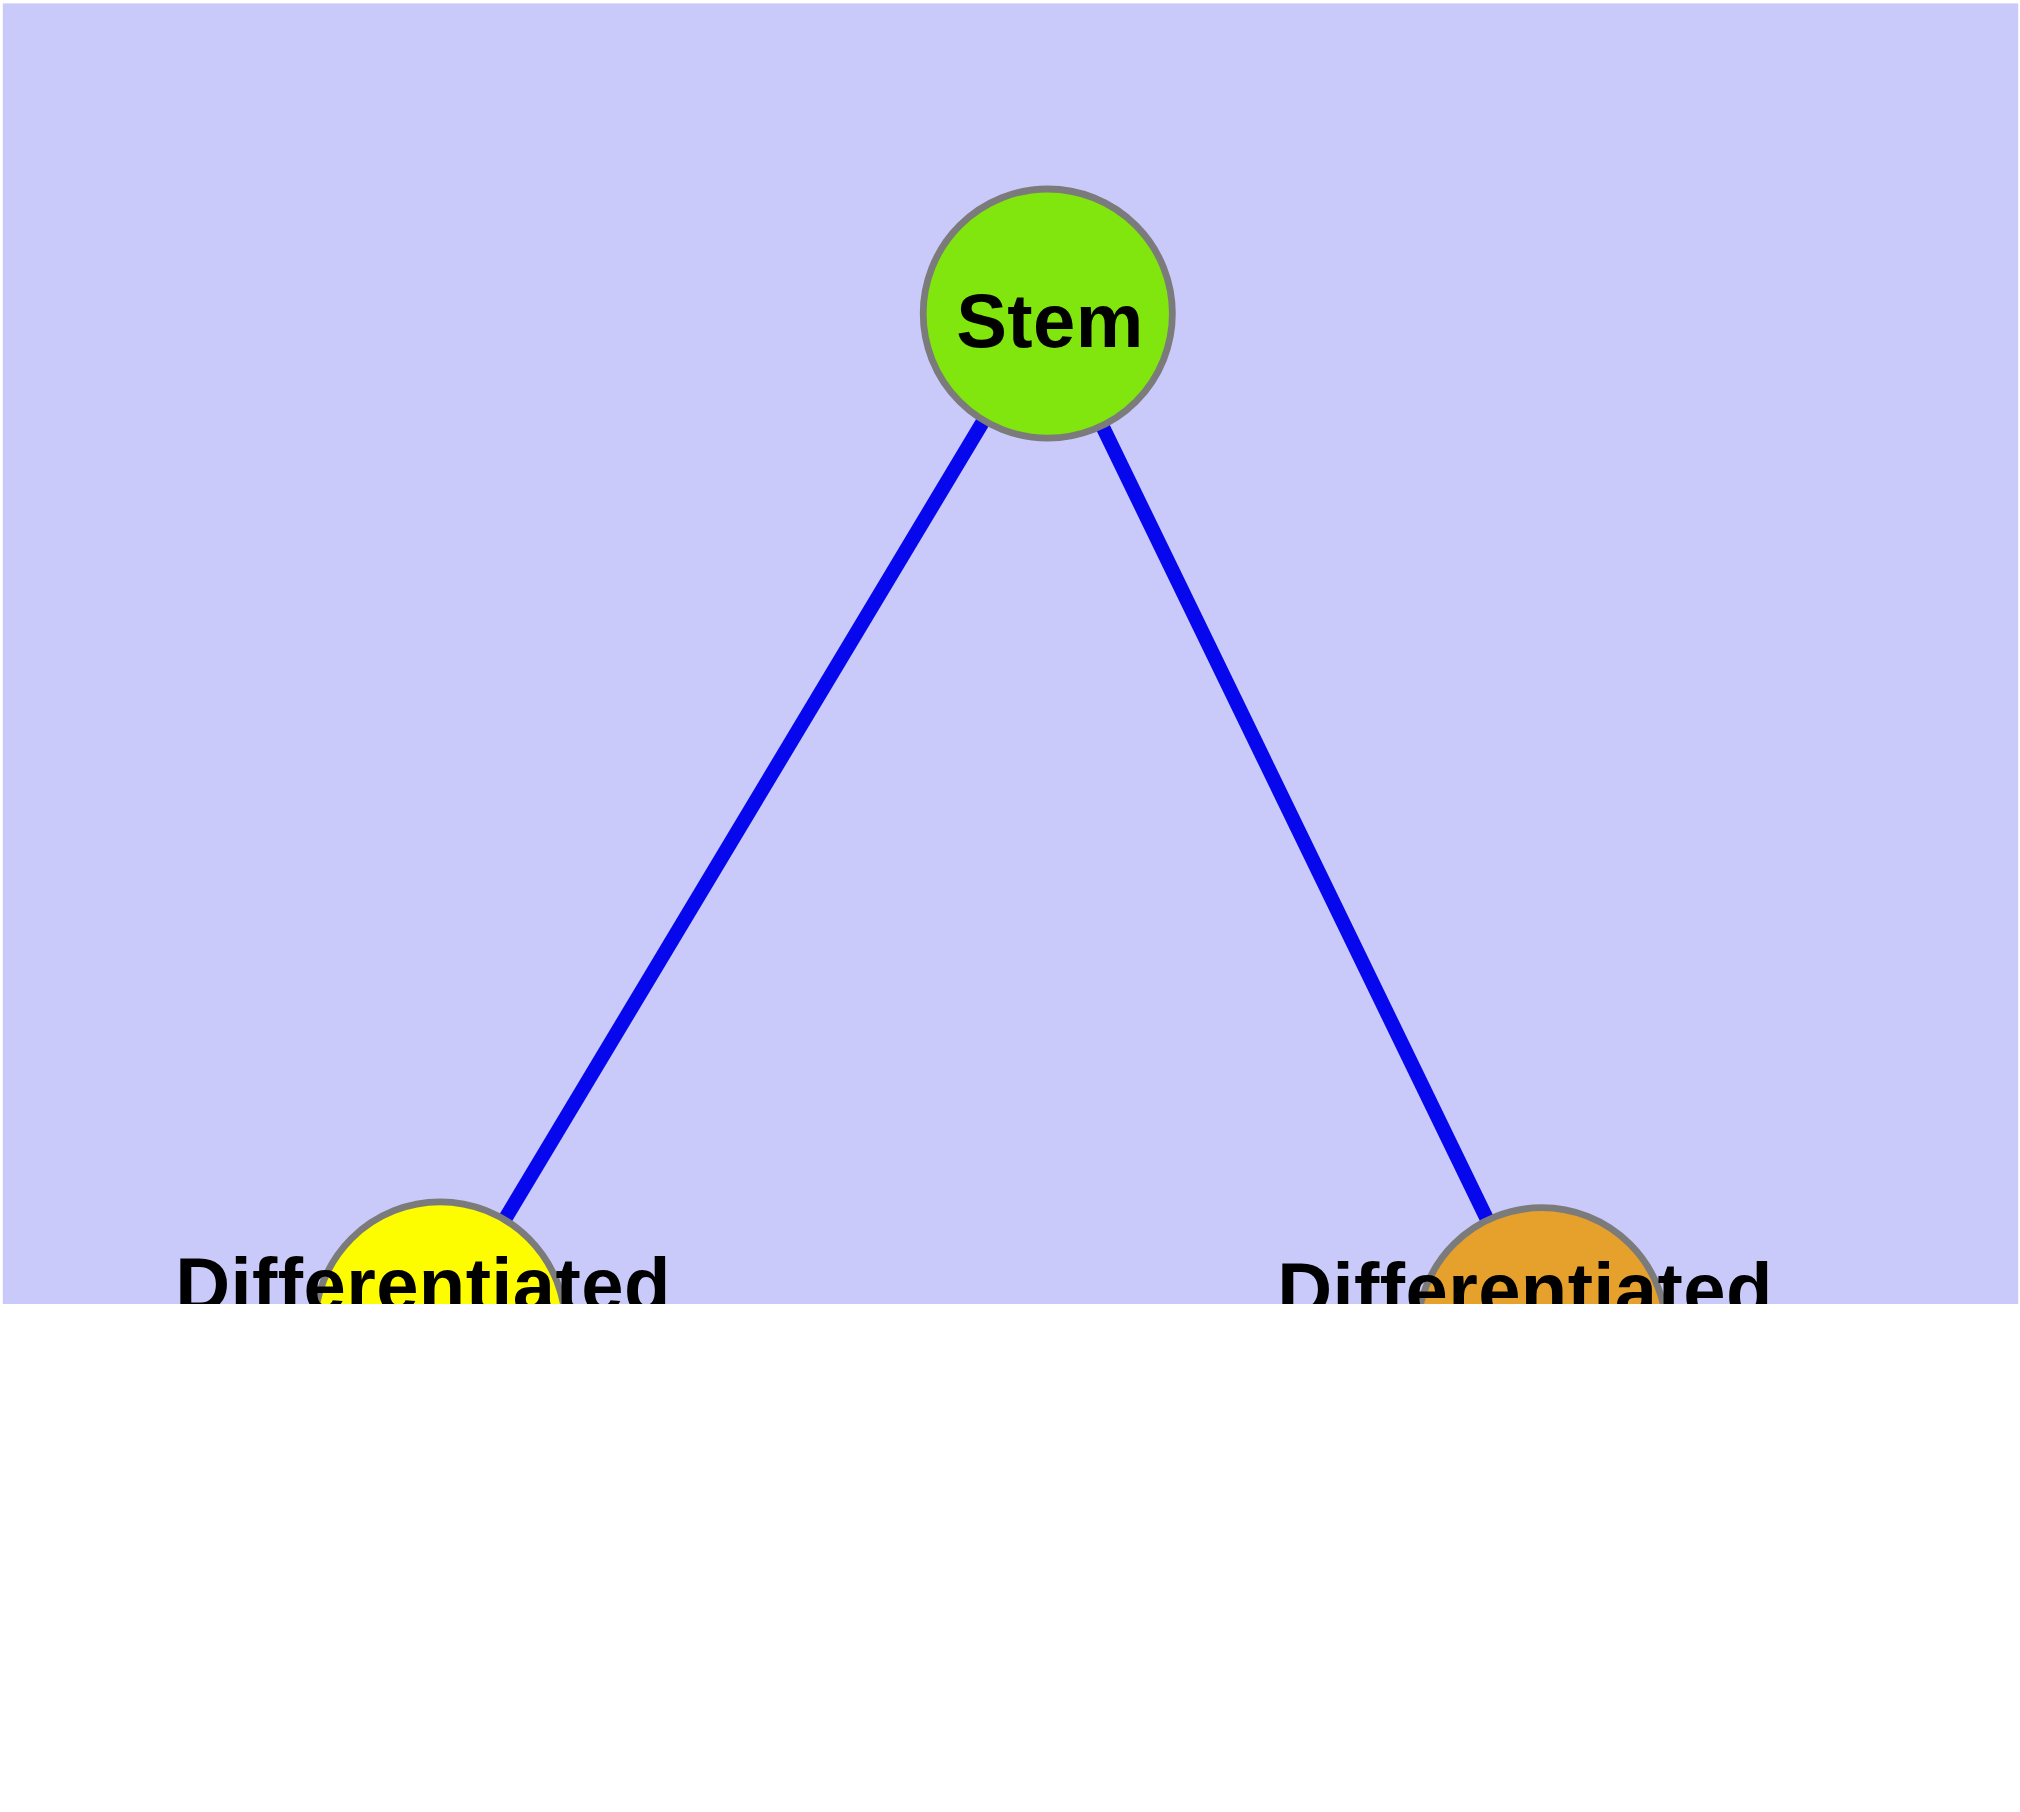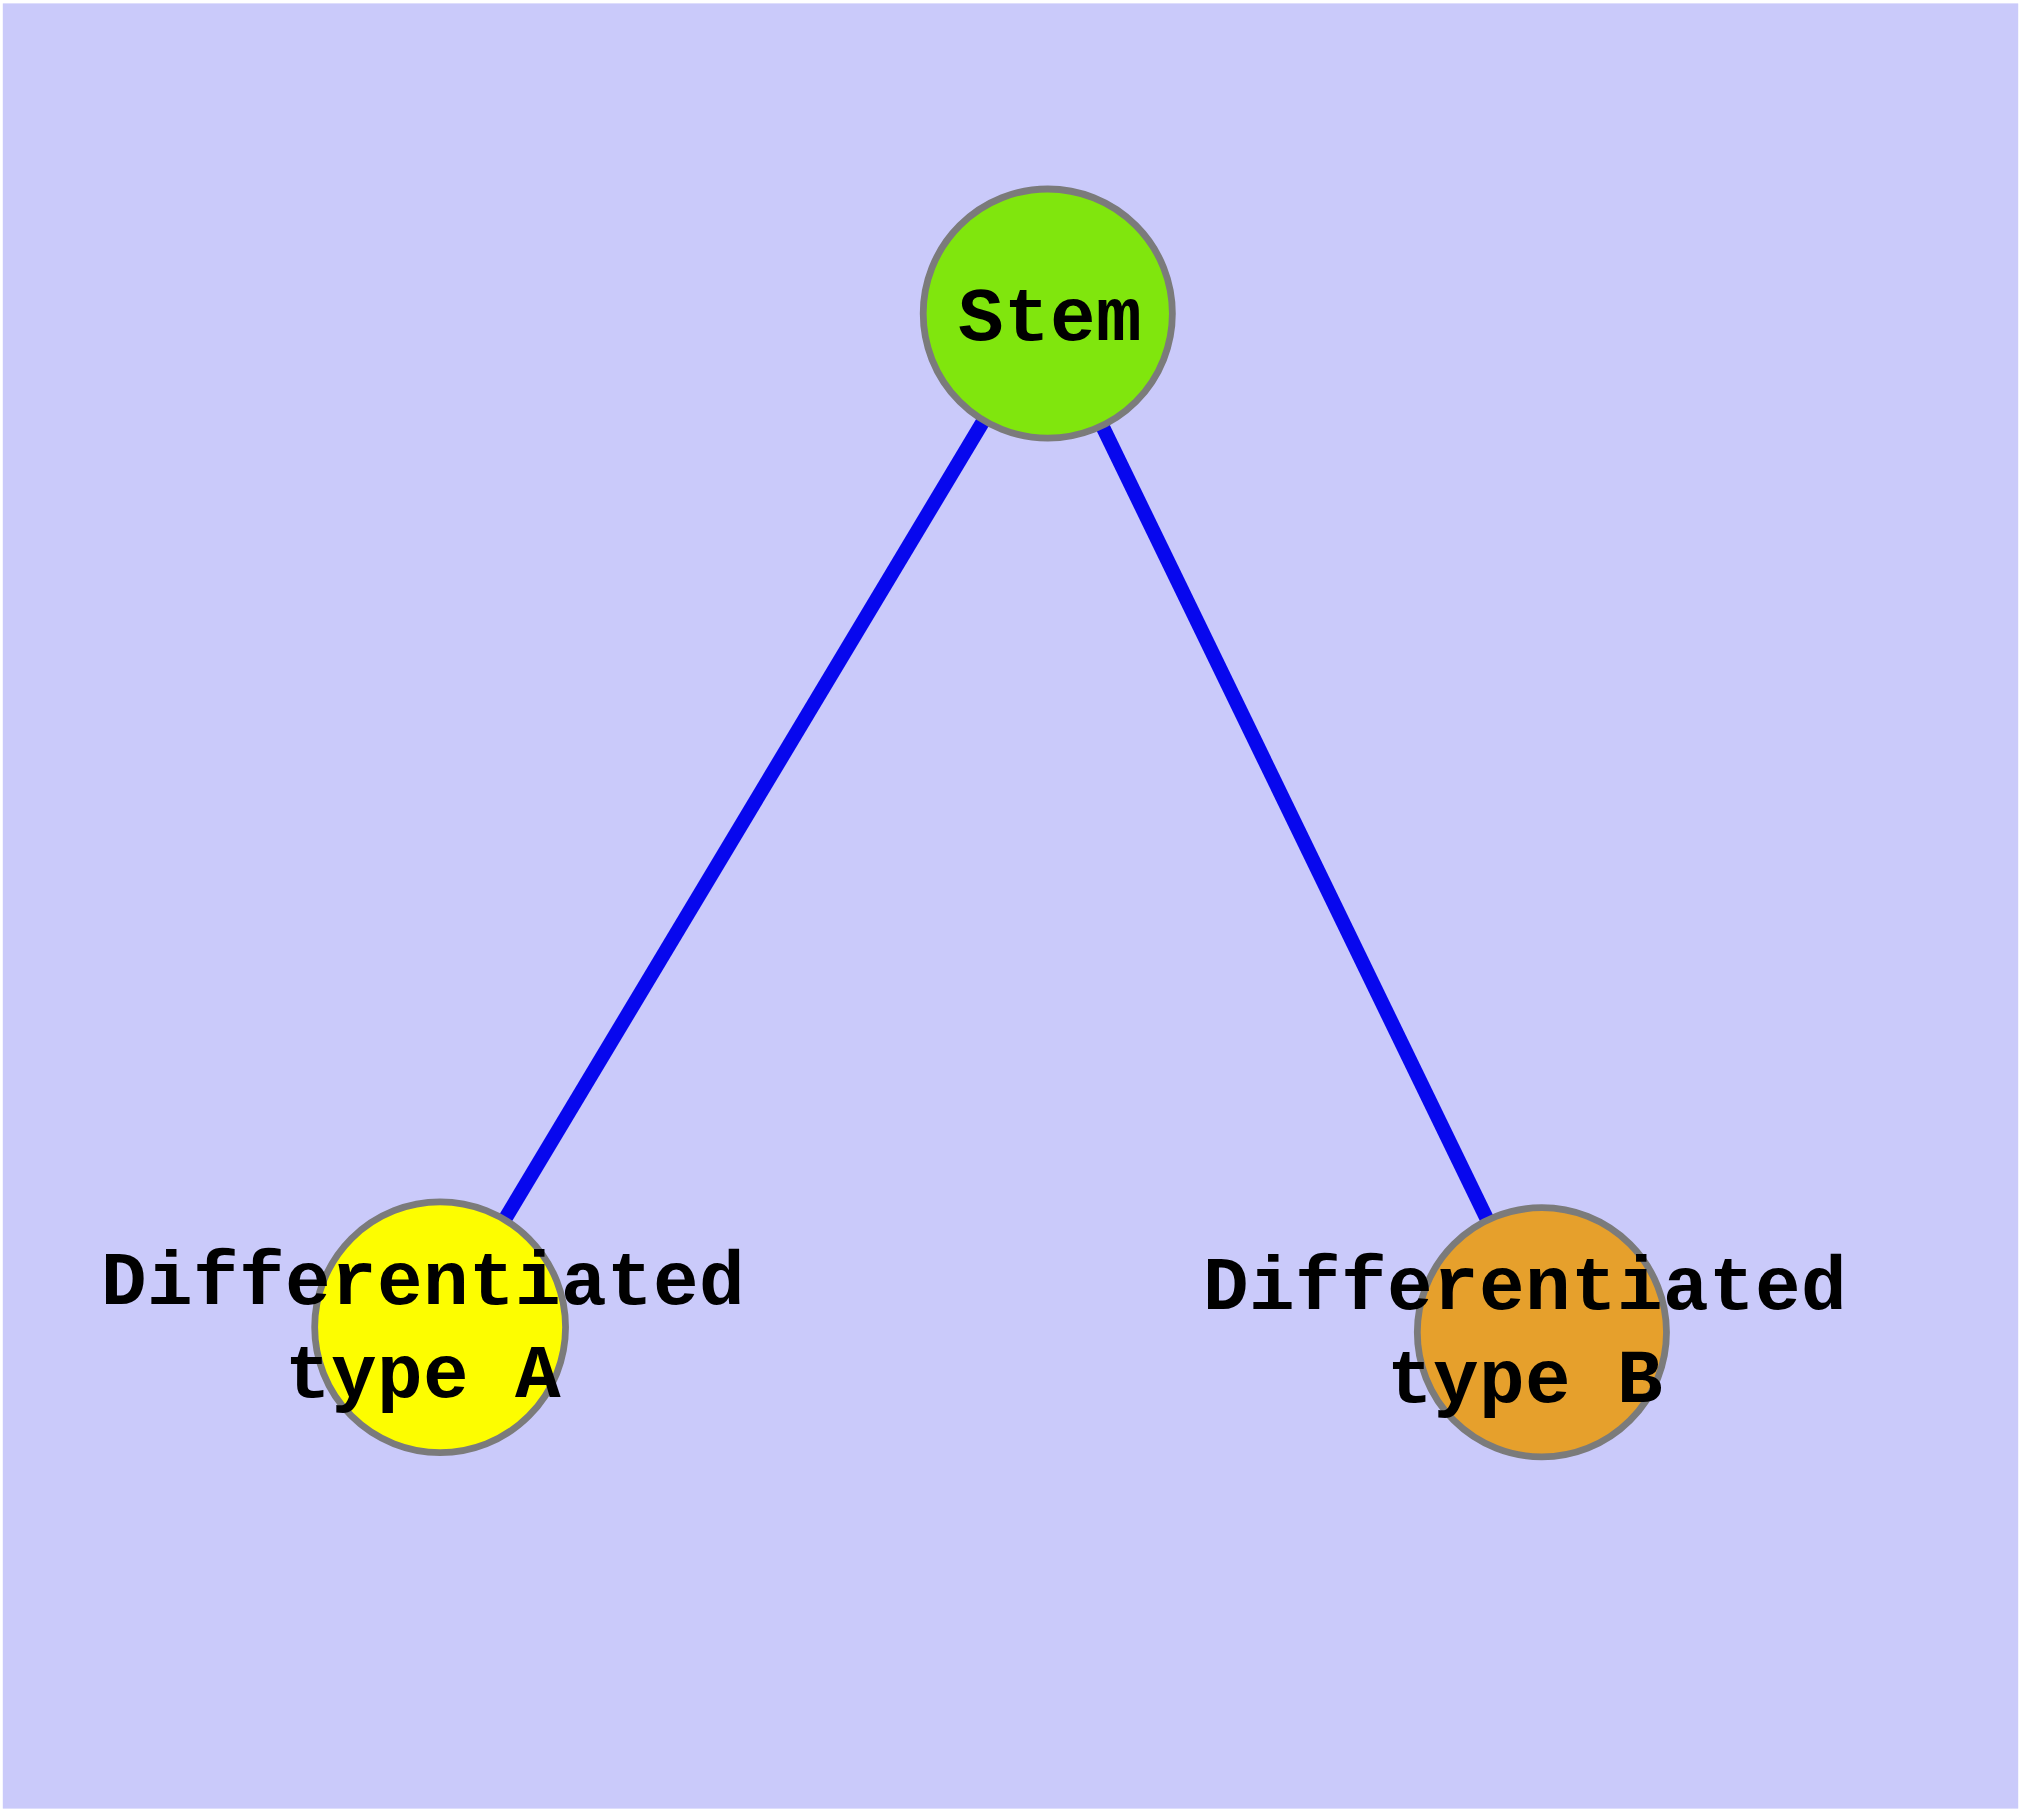--- a/index.html
+++ b/index.html
@@ -3,24 +3,24 @@
 <meta charset="utf-8">
 <style>
   html, body {
     margin: 0;
     padding: 0;
     background: #ffffff;
   }
   .stage {
     position: relative;
     width: 2021px;
-    height: 1812px;
+    height: 1304px;
     background: #ffffff;
     overflow: hidden;
-    font-family: Liberation Mono, monospace;
+    font-family: Liberation Sans, sans-serif;
   }
   .graph-svg {
     position: absolute;
     left: 0;
     top: 0;
     display: block;
   }
   .edge {
     stroke-width: 17;
     stroke-linecap: butt;

